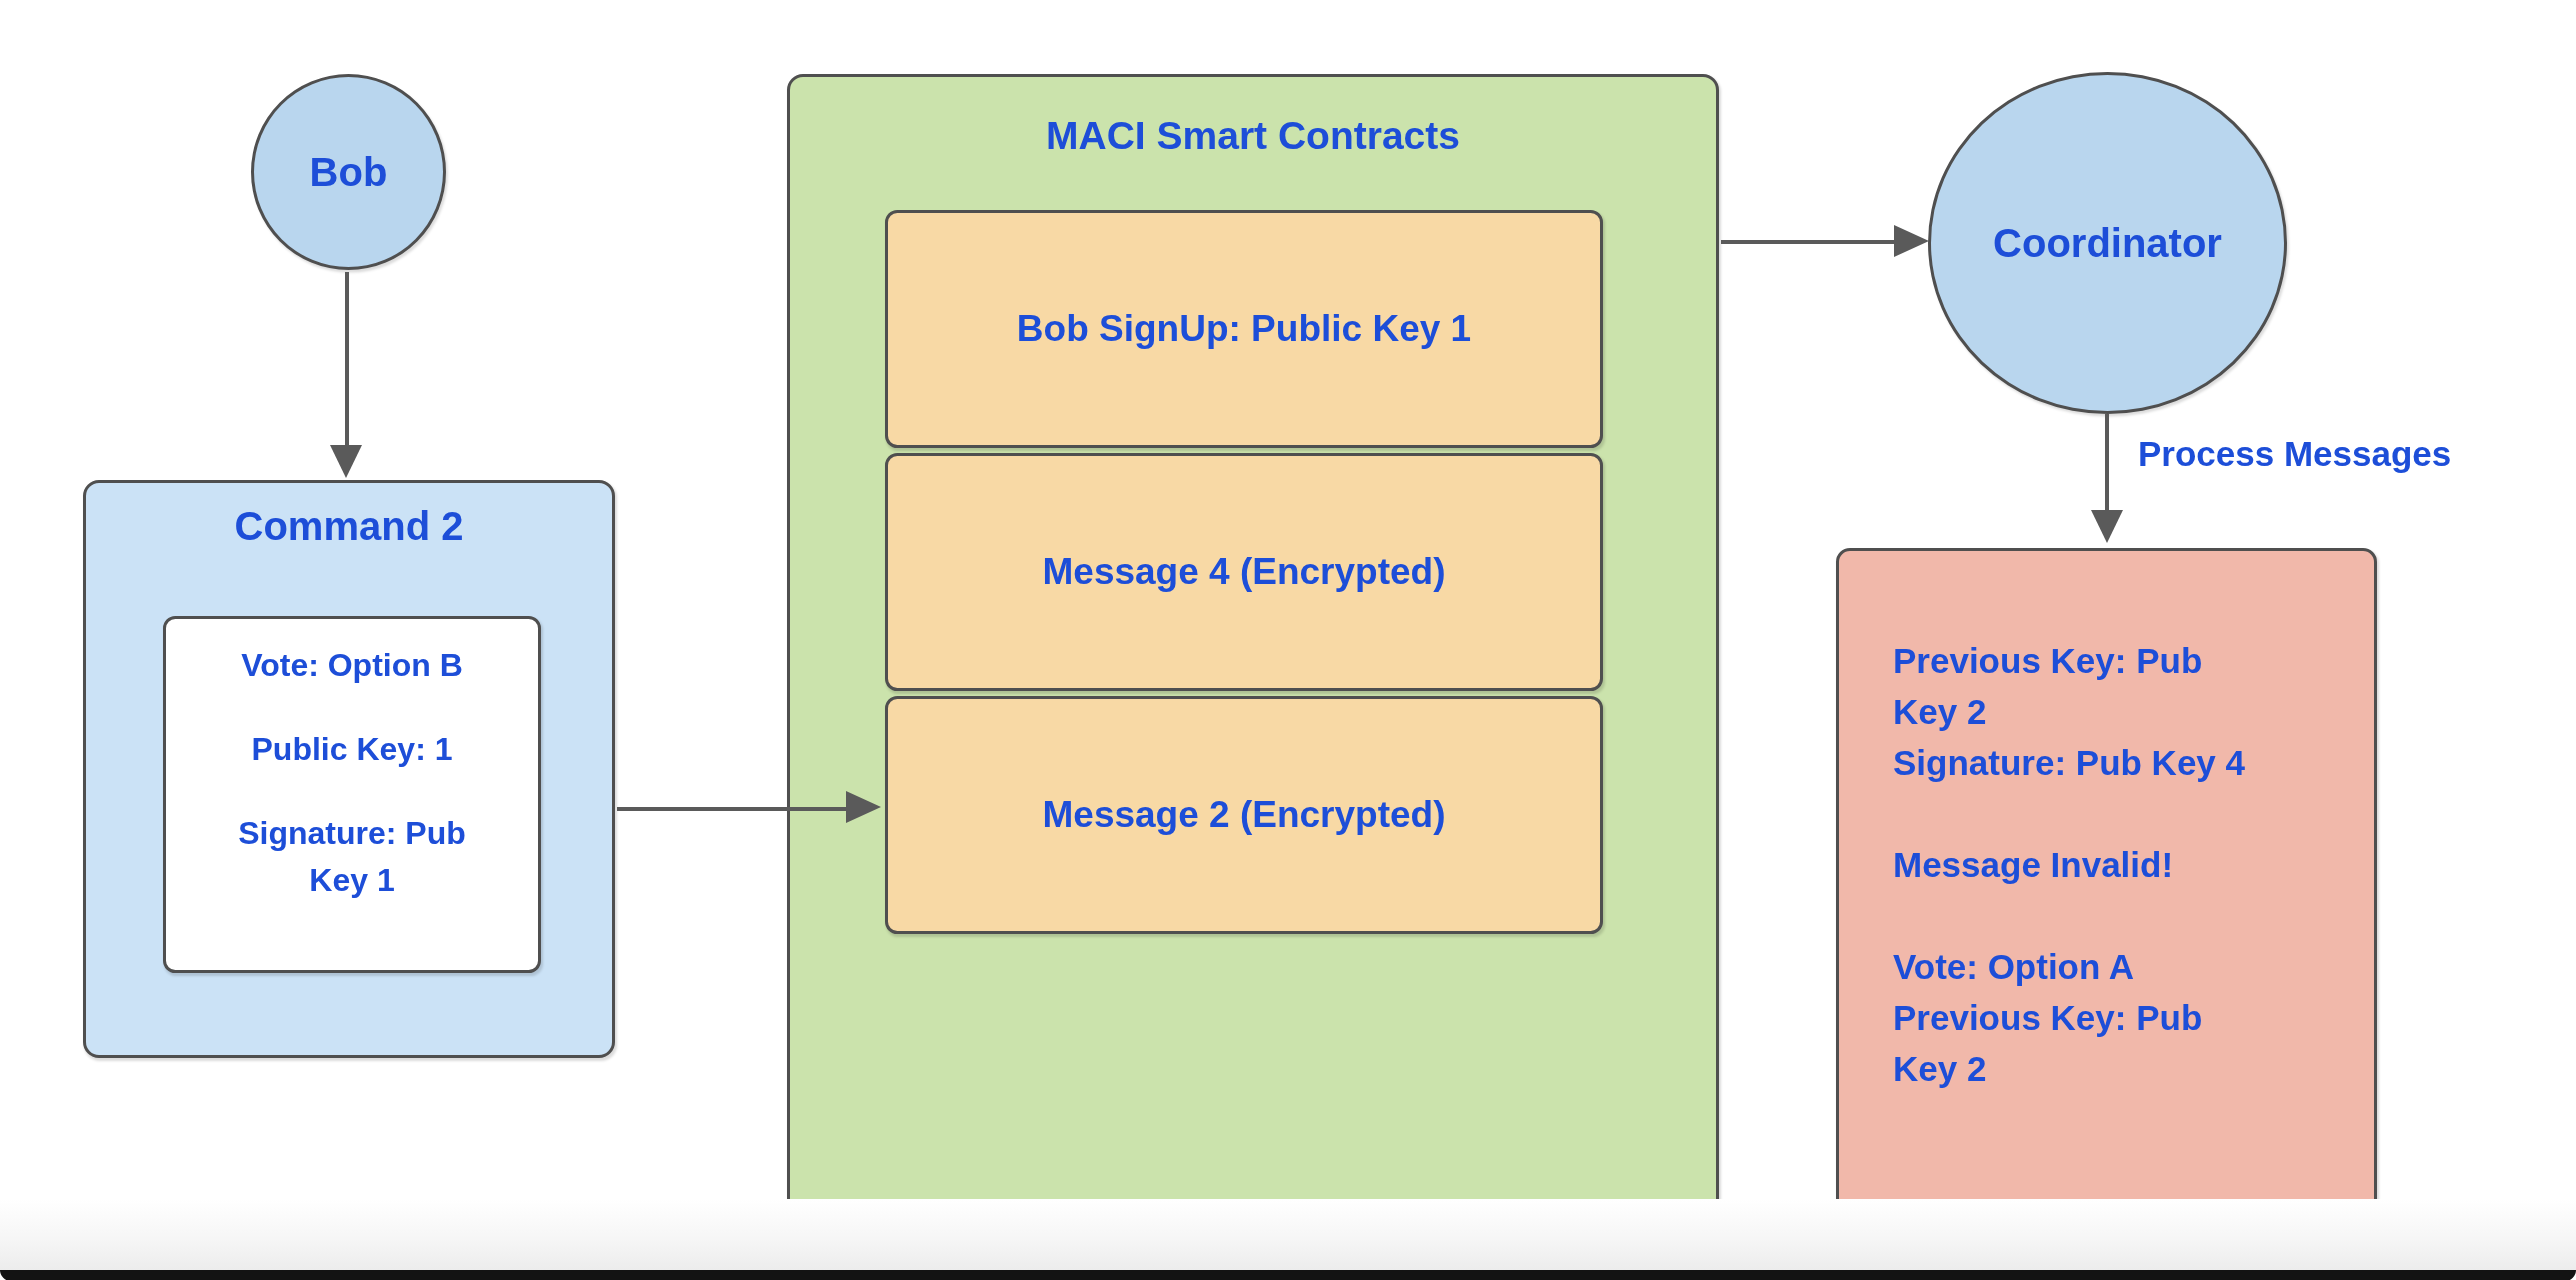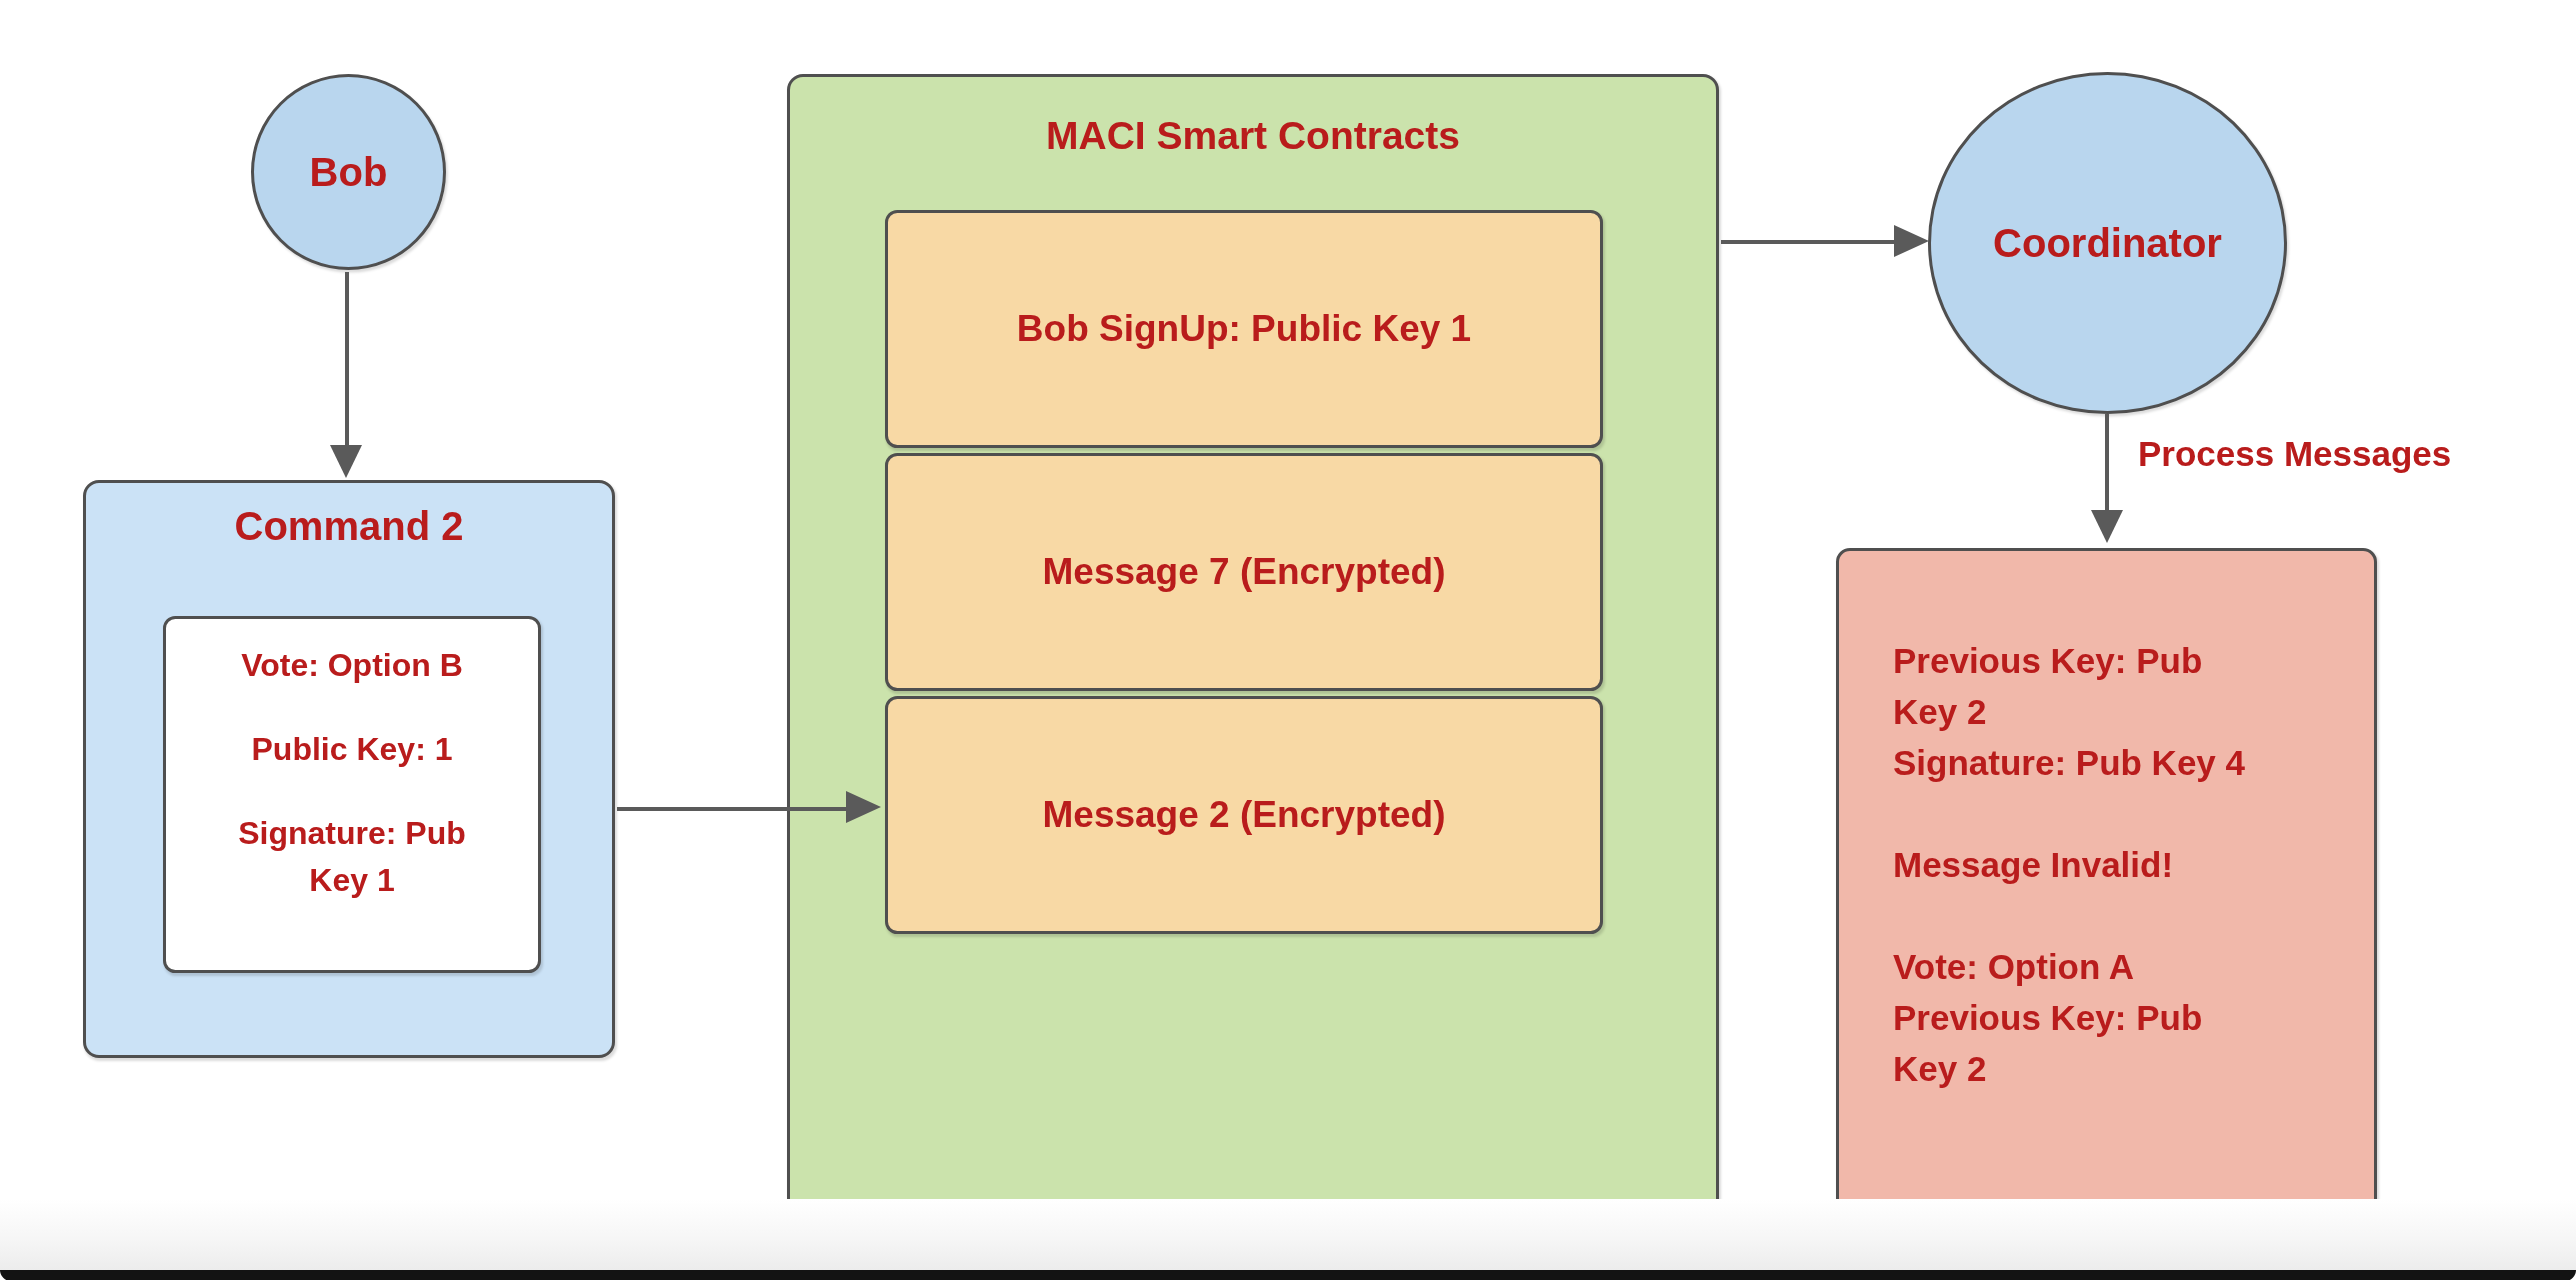--- a/index.html
+++ b/index.html
@@ -1,18 +1,18 @@
 <!DOCTYPE html>
 <html style="font-size:14px"><head>
 <meta charset="utf-8">
 <style>
   html,body{margin:0;padding:0;background:#ffffff;}
   .stage{
     position:relative;width:2576px;height:1281px;overflow:hidden;background:#ffffff;
-    font-family:"Liberation Sans","DejaVu Sans",sans-serif;font-weight:700;color:#b91c1c;
+    font-family:"Liberation Sans","DejaVu Sans",sans-serif;font-weight:700;color:#1d4ed8;
   }
   .shape{position:absolute;box-sizing:border-box;border:3.5px solid #4f4f4f;
          box-shadow:1.8px 2.6px 2.6px rgba(0,0,0,0.14);}
   .ellipse{border-radius:50%;background:#b9d6ee;display:flex;align-items:center;justify-content:center;}
   .rounded{border-radius:16px;}
   .label{position:absolute;}
   .center{text-align:center;}
 
   
   .bob{left:251px;top:74px;width:195px;height:196px;font-size:40px;}
@@ -85,21 +85,21 @@
     <div class="cmd-gap">Signature: Pub</div>
     <div>Key 1</div>
   </div>
 
   <div class="shape rounded maci-box"></div>
   <div class="label center maci-title">MACI Smart Contracts</div>
   <div class="shape contract-item ci-1">
     <span>Bob SignUp: Public Key 1</span>
   </div>
   <div class="shape contract-item ci-2">
-    <span>Message 7 (Encrypted)</span>
+    <span>Message 4 (Encrypted)</span>
   </div>
   <div class="shape contract-item ci-3">
     <span>Message 2 (Encrypted)</span>
   </div>
 
   <div class="a2-shaft"></div>
   <div class="a2-head"></div>
 
   <div class="a3-shaft"></div>
   <div class="a3-head"></div>

